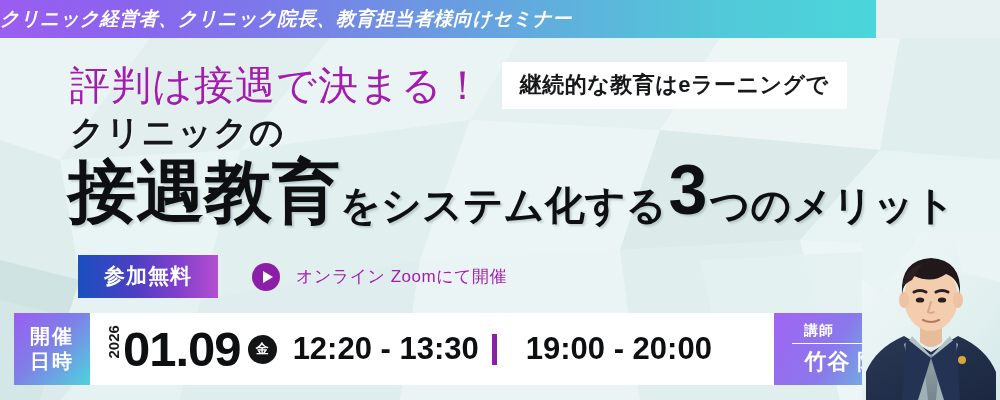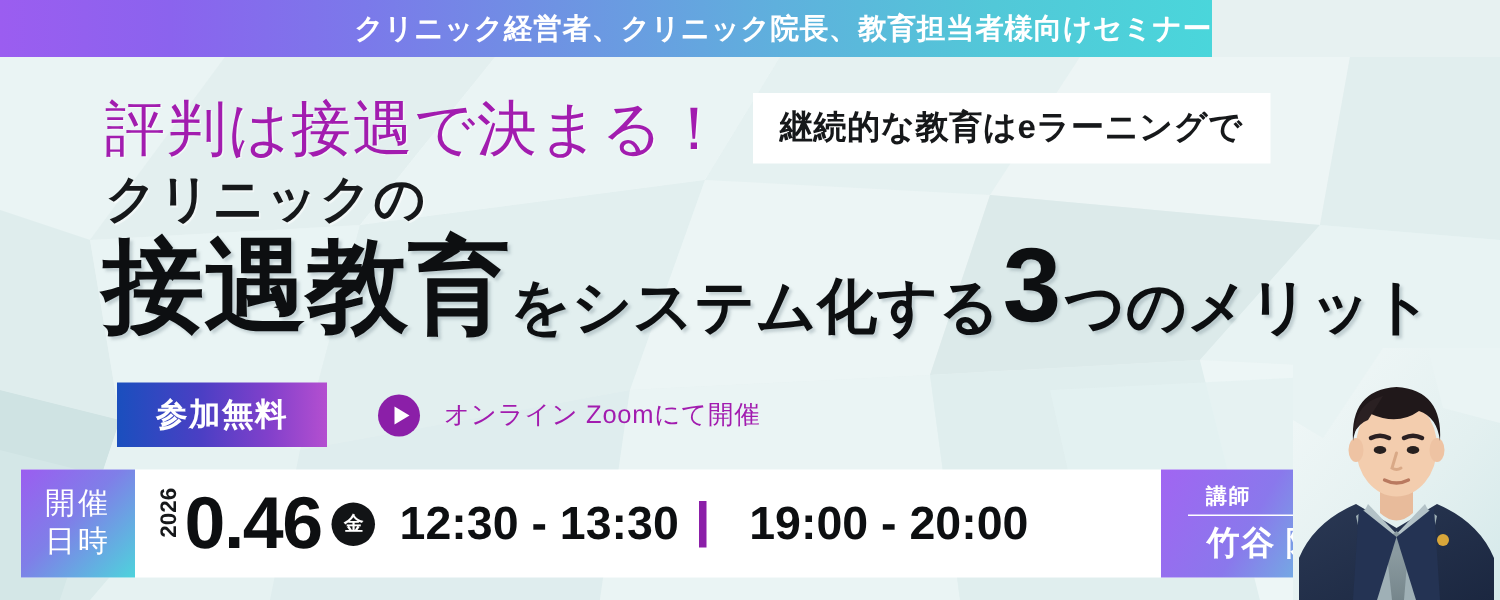--- a/index.html
+++ b/index.html
@@ -26,34 +26,35 @@
     width: 1000px;
     height: 400px;
     display: block;
   }
 
   
   .top-bar {
     position: absolute;
     left: 0;
     top: 0;
-    width: 808px;
+    width: 876px;
     height: 38px;
     background: linear-gradient(90deg,
         #9b5df0 0%,
         #8b63ee 14%,
         #7b79ea 30%,
         #6e93e3 46%,
         #5fb0dd 64%,
         #52c8d8 82%,
         #4ad6db 100%);
     display: flex;
     align-items: center;
-    justify-content: flex-end;
+    justify-content: flex-start;
     z-index: 5;
+    font-style: italic;
   }
   .top-bar-text {
     color: #ffffff;
     font-size: 19px;
     font-weight: bold;
     letter-spacing: 0.5px;
     white-space: nowrap;
   }
 
   
@@ -201,21 +202,21 @@
   .date-label {
     width: 76px;
     flex: none;
     background: linear-gradient(135deg, #9b5df0 0%, #7f7fe8 45%, #4ed3dc 100%);
     color: #ffffff;
     display: flex;
     flex-direction: column;
     align-items: center;
     justify-content: center;
     font-size: 20px;
-    font-weight: normal;
+    font-weight: bold;
     line-height: 1.25;
     letter-spacing: 2px;
   }
   .date-content {
     flex: 1;
     display: flex;
     align-items: center;
     padding-left: 14px;
     white-space: nowrap;
   }
@@ -377,23 +378,23 @@
     </div>
   </div>
 
   <div class="date-bar">
     <div class="date-label">
       <span>開催</span>
       <span>日時</span>
     </div>
     <div class="date-content">
       <span class="year-vert">2026</span>
-      <span class="date-big">0.46</span>
+      <span class="date-big">01.09</span>
       <span class="dow-circle">金</span>
-      <span class="time-text">12:30 - 13:30</span>
+      <span class="time-text">12:20 - 13:30</span>
       <span class="time-sep"></span>
       <span class="time-text">19:00 - 20:00</span>
     </div>
   </div>
 
   <div class="speaker-panel">
     <span class="speaker-role">講師</span>
     <span class="speaker-rule"></span>
     <span class="speaker-name">竹谷 隆司</span>
   </div>

